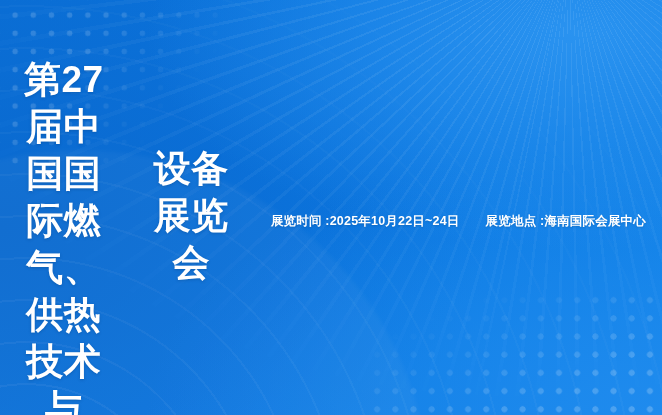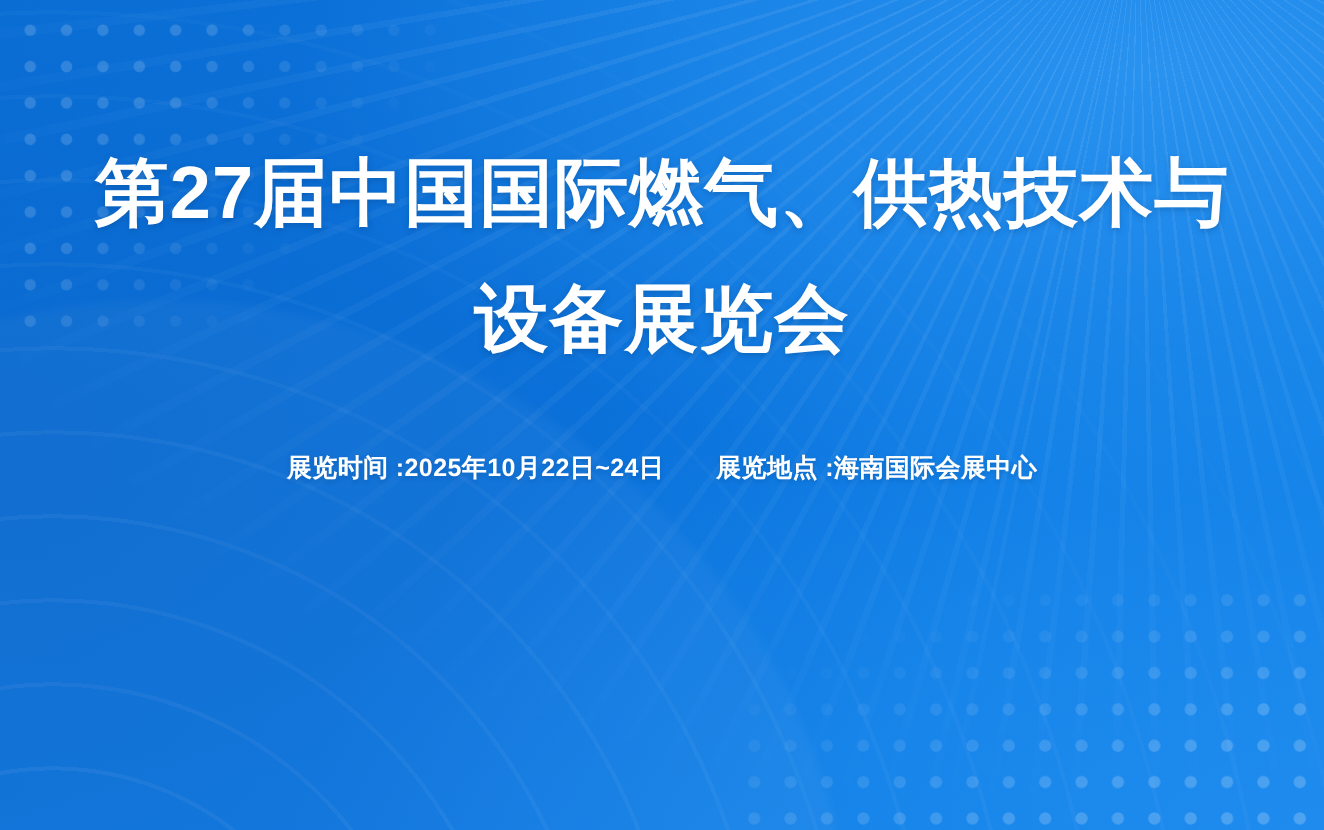--- a/index.html
+++ b/index.html
@@ -102,21 +102,21 @@
 
   
 
   .content {
     position: relative;
     z-index: 5;
     width: 100%;
     height: 100%;
     box-sizing: border-box;
     display: flex;
-    flex-direction: column;
+    flex-direction: row;
     align-items: center;
     text-align: center;
     color: #ffffff;
   }
 
   .title {
     margin: 0;
     padding: 0 22px;
     width: 100%;
     box-sizing: border-box;
@@ -135,21 +135,21 @@
     margin: 0;
     margin-top: 48px;
     font-size: 20px;
     line-height: 26px;
     font-weight: 700;
     letter-spacing: 0.6px;
     text-shadow: 0 1px 2px rgba(3, 54, 110, 0.28);
   }
 
   .meta {
-    margin: 4px;
+    margin: 16px;
     margin-top: 43px;
     font-size: 12.5px;
     line-height: 17px;
     font-weight: 700;
     letter-spacing: 0.2px;
     white-space: nowrap;
     text-shadow: 0 1px 2px rgba(3, 54, 110, 0.25);
   }
 
   .meta-gap {

